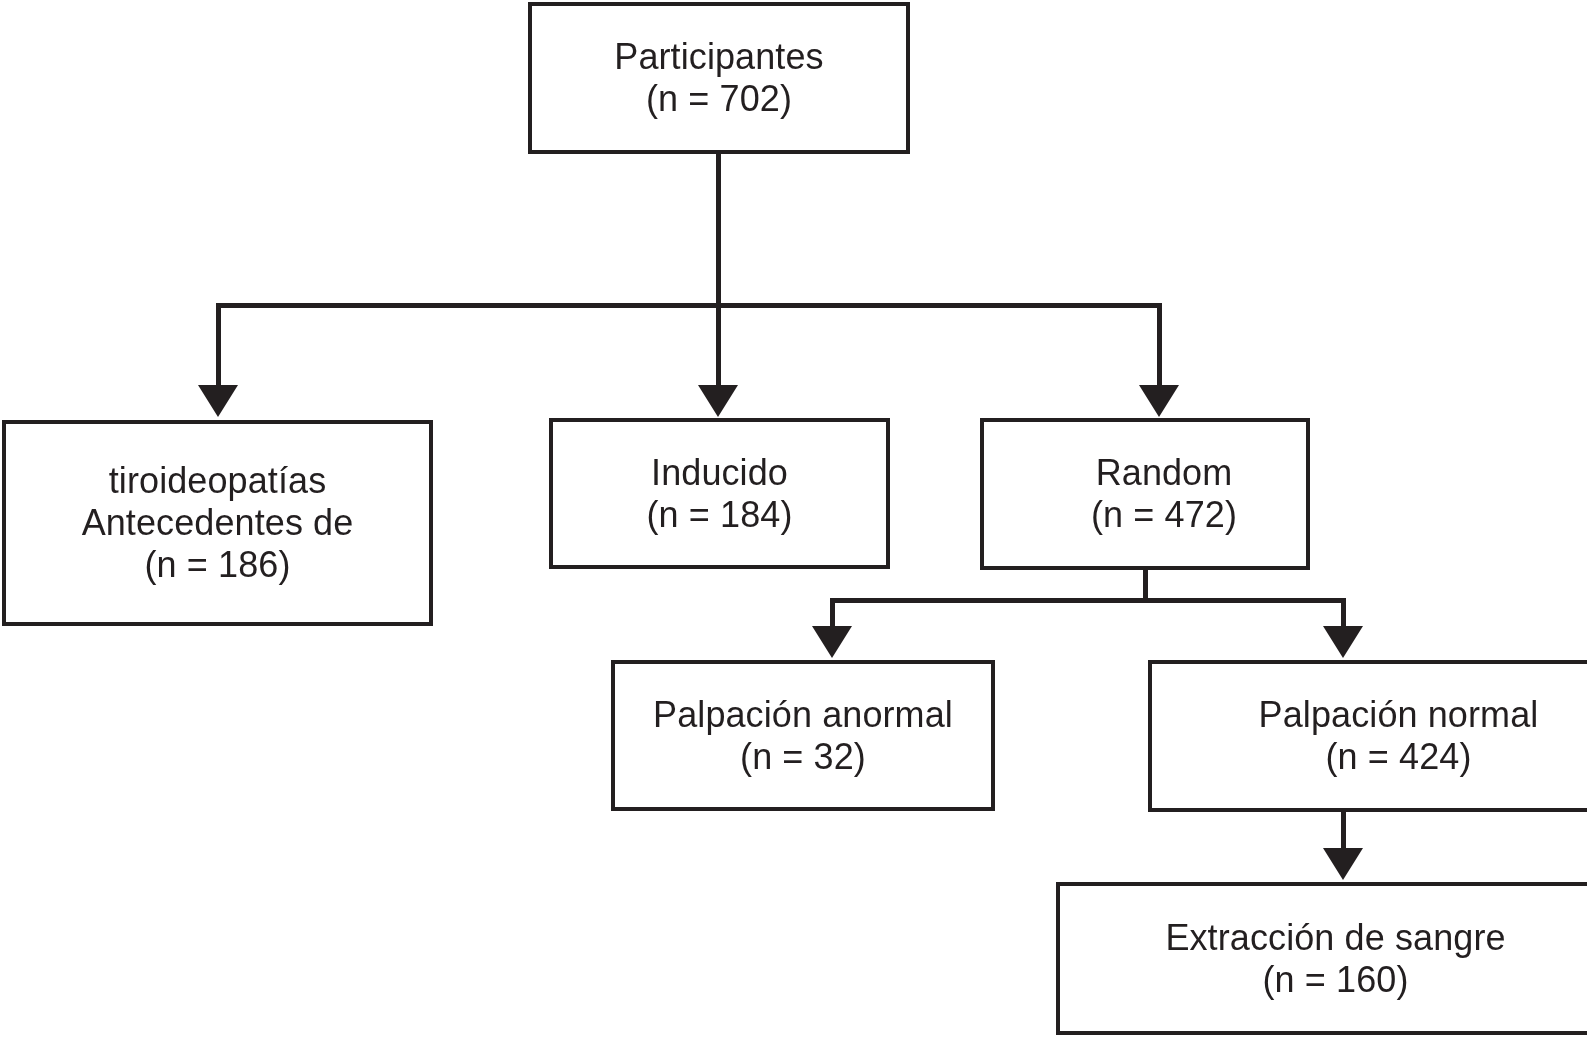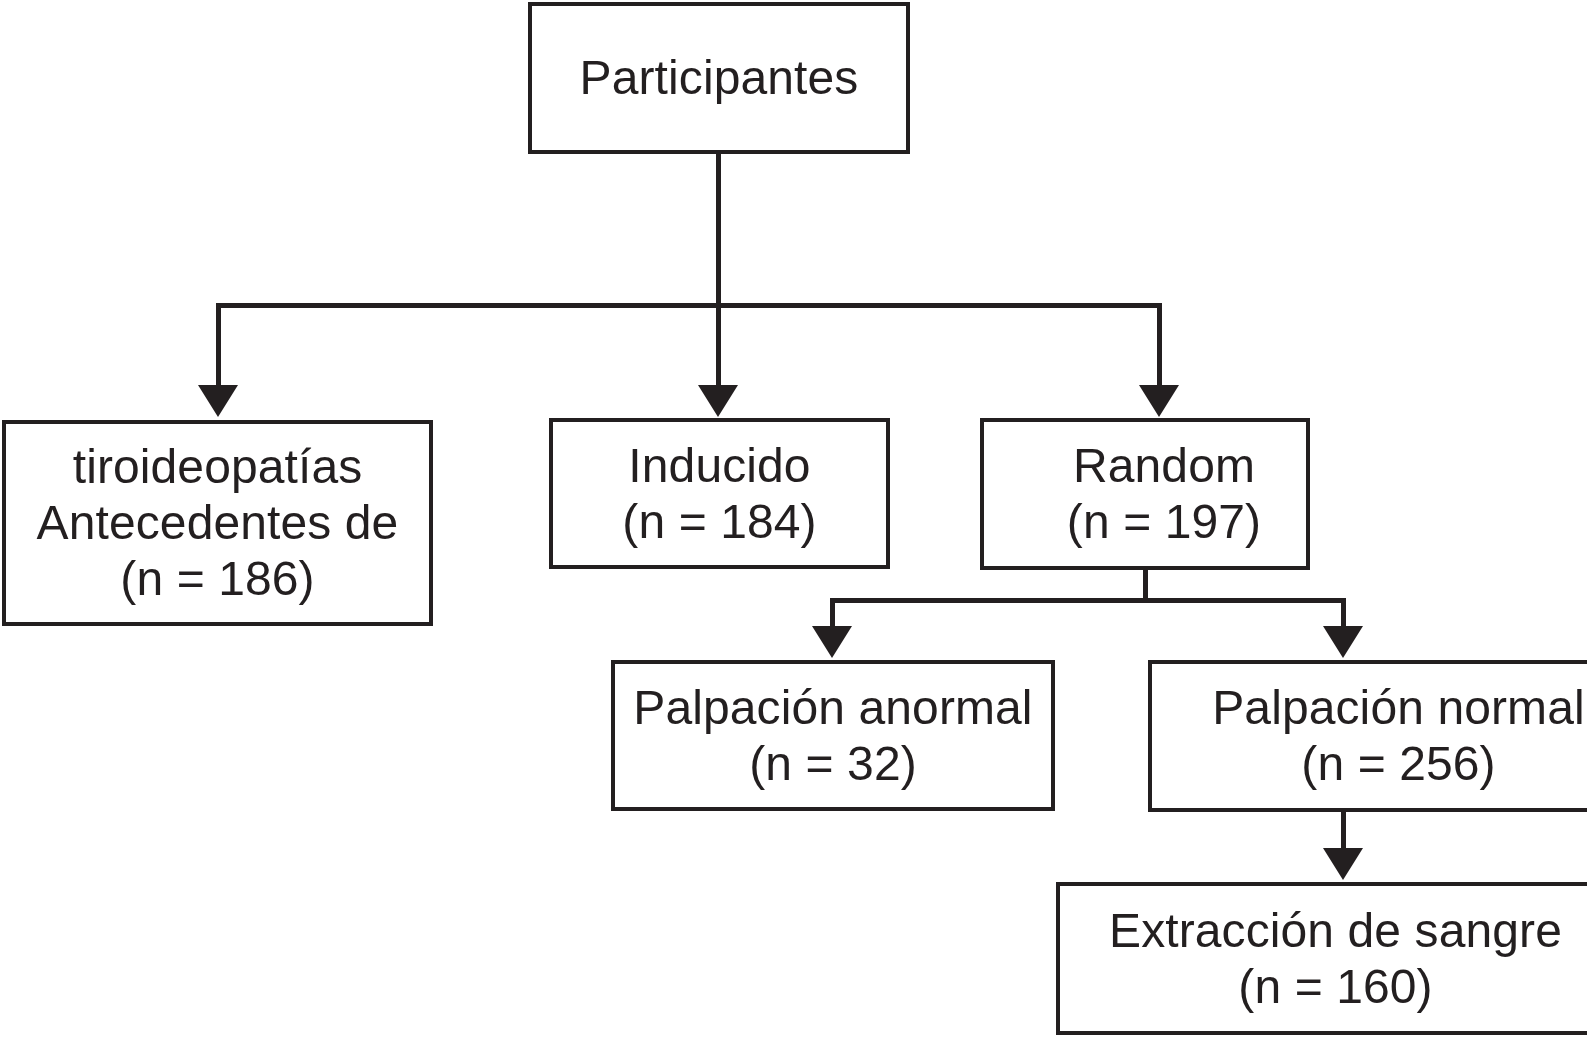--- a/index.html
+++ b/index.html
@@ -22,35 +22,35 @@
     position: absolute;
     box-sizing: border-box;
     border: 4px solid #231f20;
     background: #ffffff;
     display: flex;
     flex-direction: column;
     align-items: center;
     justify-content: center;
     text-align: center;
     line-height: 1.16;
-    font-size: 48px;
+    font-size: 36px;
     color: #231f20;
     letter-spacing: 0.1px;
     padding: 4px 6px;
   }
   .node .line {
     display: block;
     white-space: nowrap;
   }
   
   #node-participantes      { left: 528px;  top: 2px;    width: 382px; height: 152px; }
   #node-antecedentes       { left: 2px;    top: 420px;  width: 431px; height: 206px; }
   #node-inducido           { left: 549px;  top: 418px;  width: 341px; height: 151px; }
   #node-random             { left: 980px;  top: 418px;  width: 330px; height: 152px; padding-left: 44px; }
-  #node-palpacion-anormal  { left: 611px;  top: 660px;  width: 444px; height: 151px; }
+  #node-palpacion-anormal  { left: 611px;  top: 660px;  width: 384px; height: 151px; }
   #node-palpacion-normal   { left: 1128px; top: 660px;  width: 501px; height: 152px; margin-left: 20px; }
   #node-extraccion         { left: 1019px; top: 882px;  width: 559px; height: 153px; margin-left: 37px; }
 
   
   .conn {
     position: absolute;
     background: #231f20;
   }
   .v { width: 5px; }
   .h { height: 5px; }
@@ -86,46 +86,47 @@
   <div class="conn v" style="left:830px; top:598px; height:32px;"></div>
   <div class="arrowhead" style="left:812px; top:626px;"></div>
   <div class="conn v" style="left:1341px; top:598px; height:32px;"></div>
   <div class="arrowhead" style="left:1323px; top:626px;"></div>
 
   <div class="conn v" style="left:1341px; top:812px; height:38px;"></div>
   <div class="arrowhead" style="left:1323px; top:848px;"></div>
 
   <div class="node" id="node-participantes">
     <span class="line">Participantes</span>
+    <span class="line">(n = 702)</span>
   </div>
 
   <div class="node" id="node-antecedentes">
     <span class="line">tiroideopatías</span>
     <span class="line">Antecedentes de</span>
     <span class="line">(n = 186)</span>
   </div>
 
   <div class="node" id="node-inducido">
     <span class="line">Inducido</span>
     <span class="line">(n = 184)</span>
   </div>
 
   <div class="node" id="node-random">
     <span class="line">Random</span>
-    <span class="line">(n = 197)</span>
+    <span class="line">(n = 472)</span>
   </div>
 
   <div class="node" id="node-palpacion-anormal">
     <span class="line">Palpación anormal</span>
     <span class="line">(n = 32)</span>
   </div>
 
   <div class="node" id="node-palpacion-normal">
     <span class="line">Palpación normal</span>
-    <span class="line">(n = 256)</span>
+    <span class="line">(n = 424)</span>
   </div>
 
   <div class="node" id="node-extraccion">
     <span class="line">Extracción de sangre</span>
     <span class="line">(n = 160)</span>
   </div>
 
 </div>
 
 </body></html>

